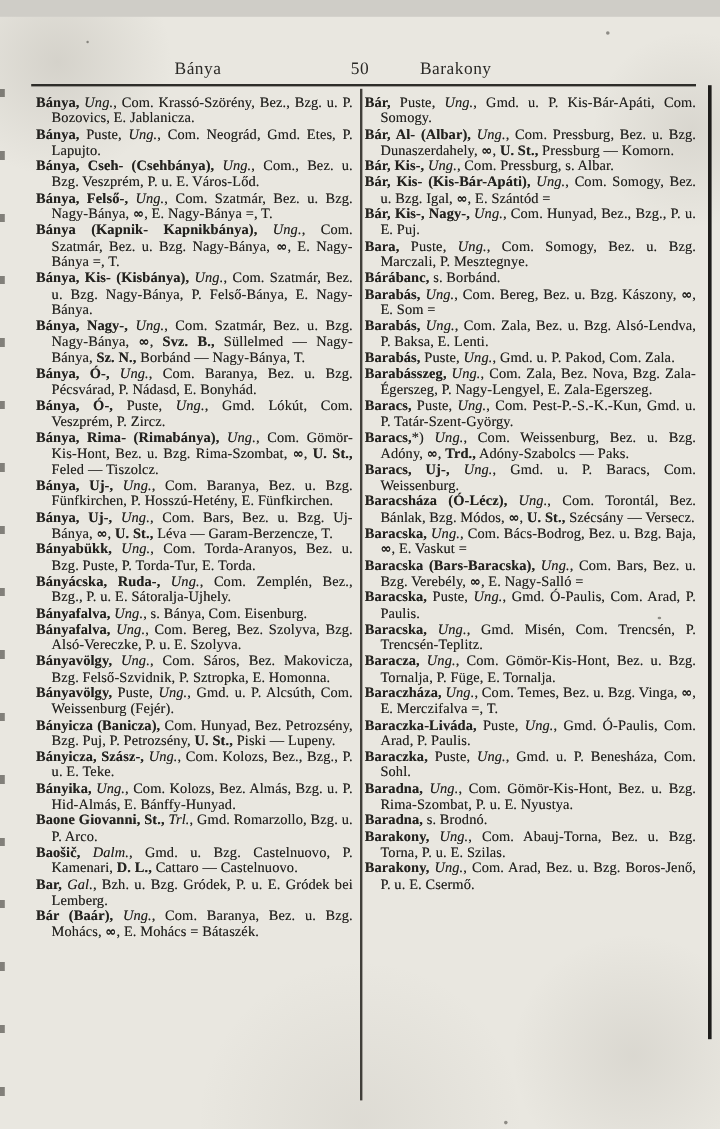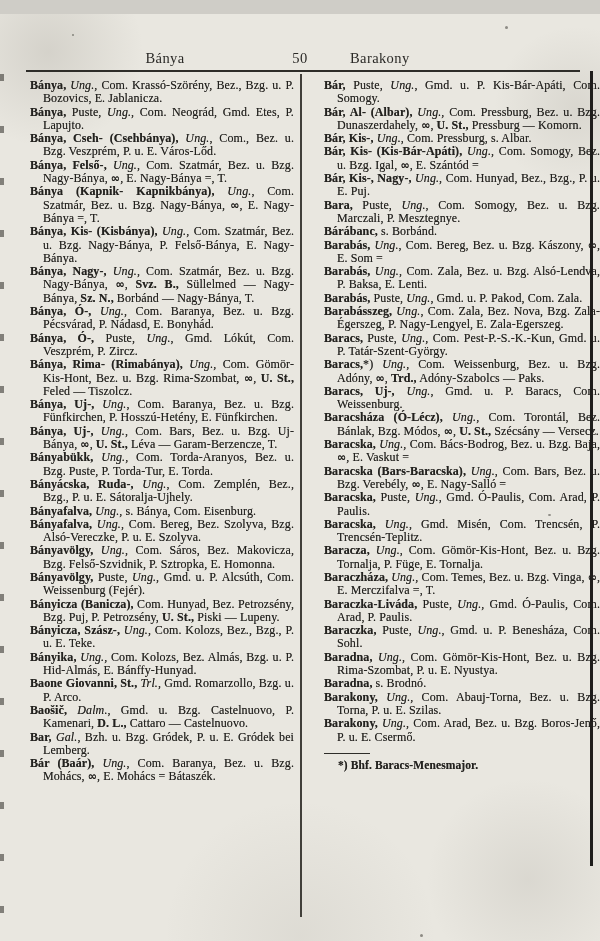--- a/index.html
+++ b/index.html
@@ -18,21 +18,21 @@
   .head-left{left:60px;width:210px;text-align:center;}
   .head-center{left:255px;width:90px;text-align:center;font-family:Liberation Serif, serif;}
   .head-right{left:350px;width:180px;}
   .head-rule{position:absolute;left:26px;right:20px;top:56px;height:2px;background:#2e2d29;}
   .col{
     position:absolute;top:65px;font-size:12px;line-height:13.3px;
     text-align:justify;letter-spacing:0.1px;
     text-shadow:0 0 0.5px rgba(30,28,25,0.55);
   }
   .col-left{left:30px;width:264px;}
-  .col-right{left:324px;width:276px;}
+  .col-right{left:304px;width:276px;}
   .entry{padding-left:13px;text-indent:-13px;}
   .b{font-weight:bold;}
   .i{font-style:italic;}
   .sym{font-weight:bold;font-family:"DejaVu Sans",sans-serif;font-size:11px;}
   .divider{position:absolute;left:300px;top:60px;width:1.5px;height:843px;background:#413f3a;}
   .edge-right{position:absolute;left:590px;top:57px;width:2.5px;height:795px;background:#1e1d1b;}
   .edge-left{
     position:absolute;left:0;top:60px;width:4px;height:860px;
     background:repeating-linear-gradient(to bottom, rgba(45,43,38,0.55) 0 7px, transparent 7px 52px);
   }
@@ -105,24 +105,20 @@
       <div class="entry"><span class="b">Baracska, </span><span>Puste, </span><span class="i">Ung.</span><span>, Gmd. Ó-Paulis, Com. Arad, P. Paulis.</span></div>
       <div class="entry"><span class="b">Baracska, </span><span class="i">Ung.</span><span>, Gmd. Misén, Com. Trencsén, P. Trencsén-Teplitz.</span></div>
       <div class="entry"><span class="b">Baracza, </span><span class="i">Ung.</span><span>, Com. Gömör-Kis-Hont, Bez. u. Bzg. Tornalja, P. Füge, E. Tornalja.</span></div>
       <div class="entry"><span class="b">Baraczháza, </span><span class="i">Ung.</span><span>, Com. Temes, Bez. u. Bzg. Vinga, </span><span class="sym">∞</span><span>, E. Merczifalva =, T.</span></div>
       <div class="entry"><span class="b">Baraczka-Liváda, </span><span>Puste, </span><span class="i">Ung.</span><span>, Gmd. Ó-Paulis, Com. Arad, P. Paulis.</span></div>
       <div class="entry"><span class="b">Baraczka, </span><span>Puste, </span><span class="i">Ung.</span><span>, Gmd. u. P. Benesháza, Com. Sohl.</span></div>
       <div class="entry"><span class="b">Baradna, </span><span class="i">Ung.</span><span>, Com. Gömör-Kis-Hont, Bez. u. Bzg. Rima-Szombat, P. u. E. Nyustya.</span></div>
       <div class="entry"><span class="b">Baradna,</span><span> s. Brodnó.</span></div>
       <div class="entry"><span class="b">Barakony, </span><span class="i">Ung.</span><span>, Com. Abauj-Torna, Bez. u. Bzg. Torna, P. u. E. Szilas.</span></div>
       <div class="entry"><span class="b">Barakony, </span><span class="i">Ung.</span><span>, Com. Arad, Bez. u. Bzg. Boros-Jenő, P. u. E. Csermő.</span></div>
-      <div class="footnote-block">
-        <div class="footnote-rule"></div>
-        <div class="footnote-text">*) Bhf. Baracs-Menesmajor.</div>
-      </div>
     </div>
 
   <div class="speck" style="left:505px;top:12px;width:3px;height:3px;"></div>
   <div class="speck" style="left:72px;top:20px;width:2px;height:2px;"></div>
   <div class="speck" style="left:548px;top:500px;width:3px;height:2px;"></div>
   <div class="speck" style="left:420px;top:920px;width:3px;height:3px;"></div>
 
 </div>
 
 </body></html>

